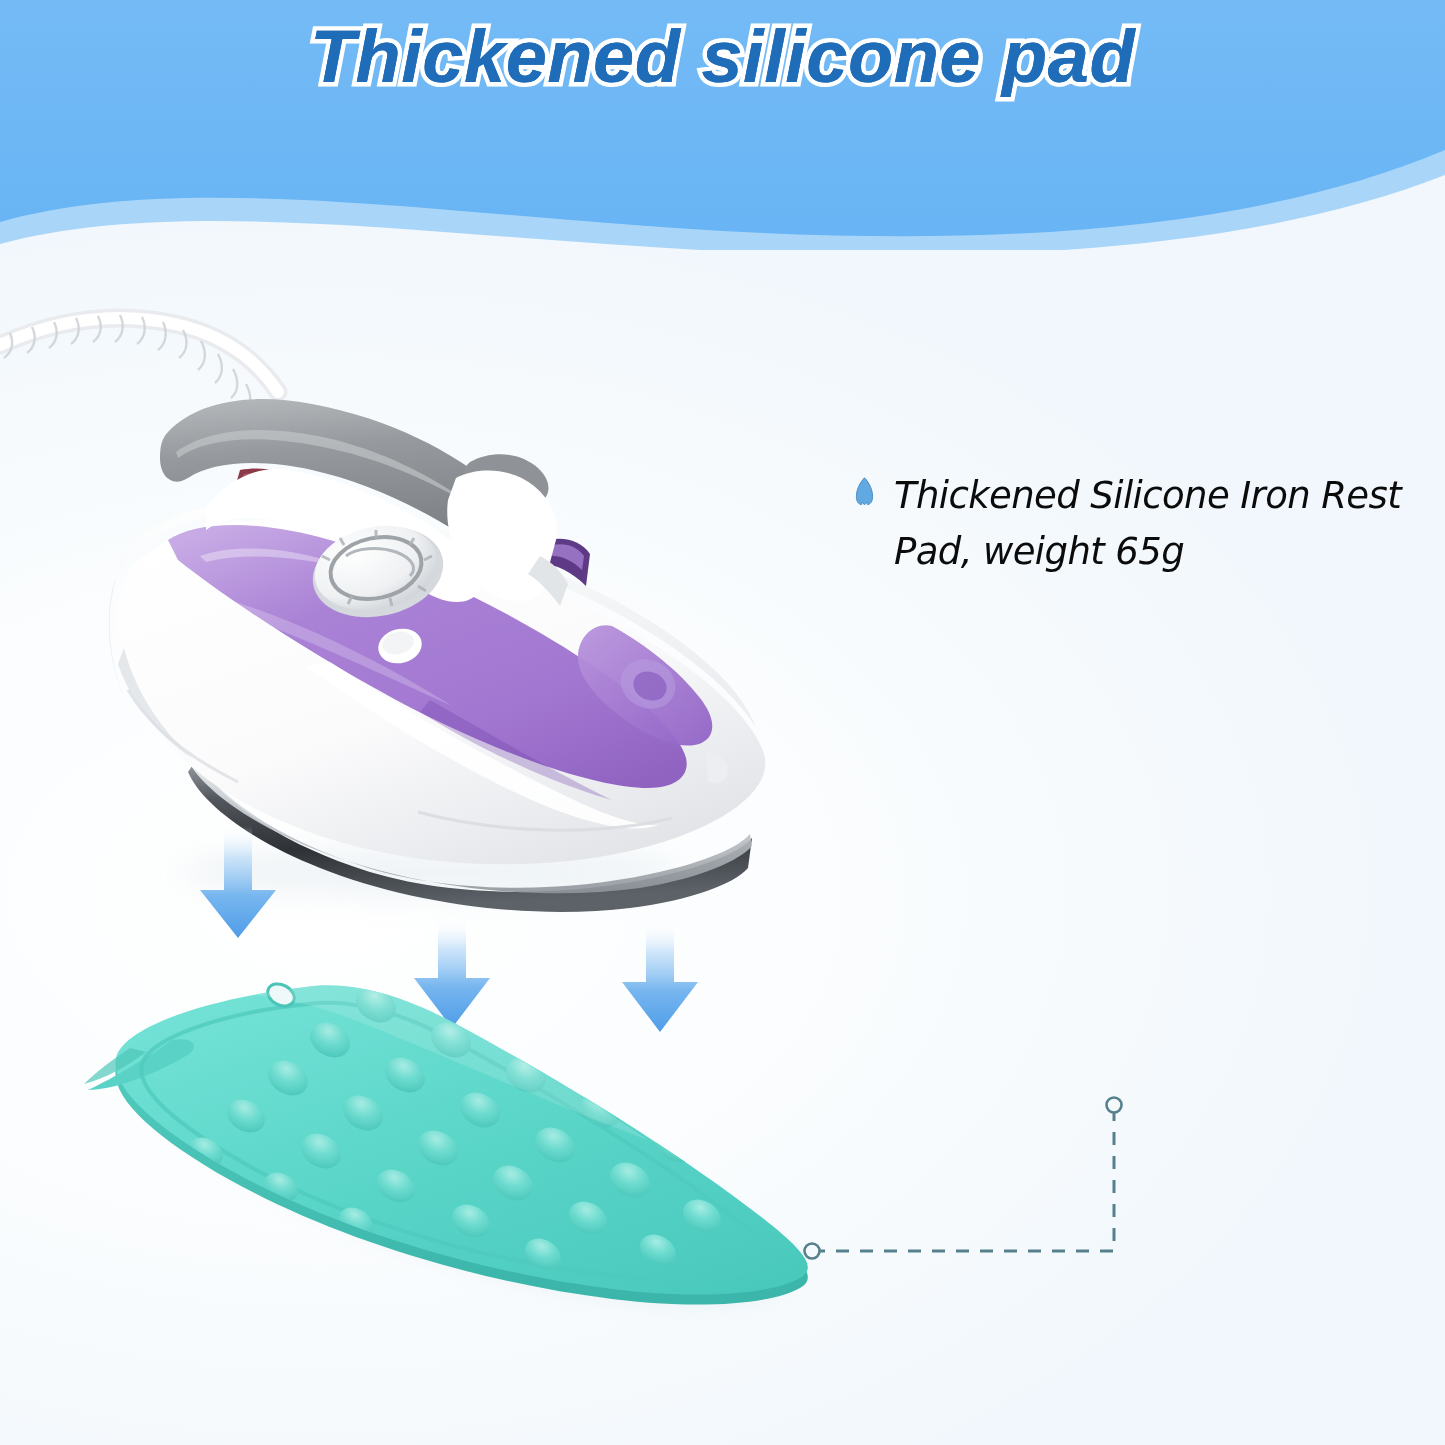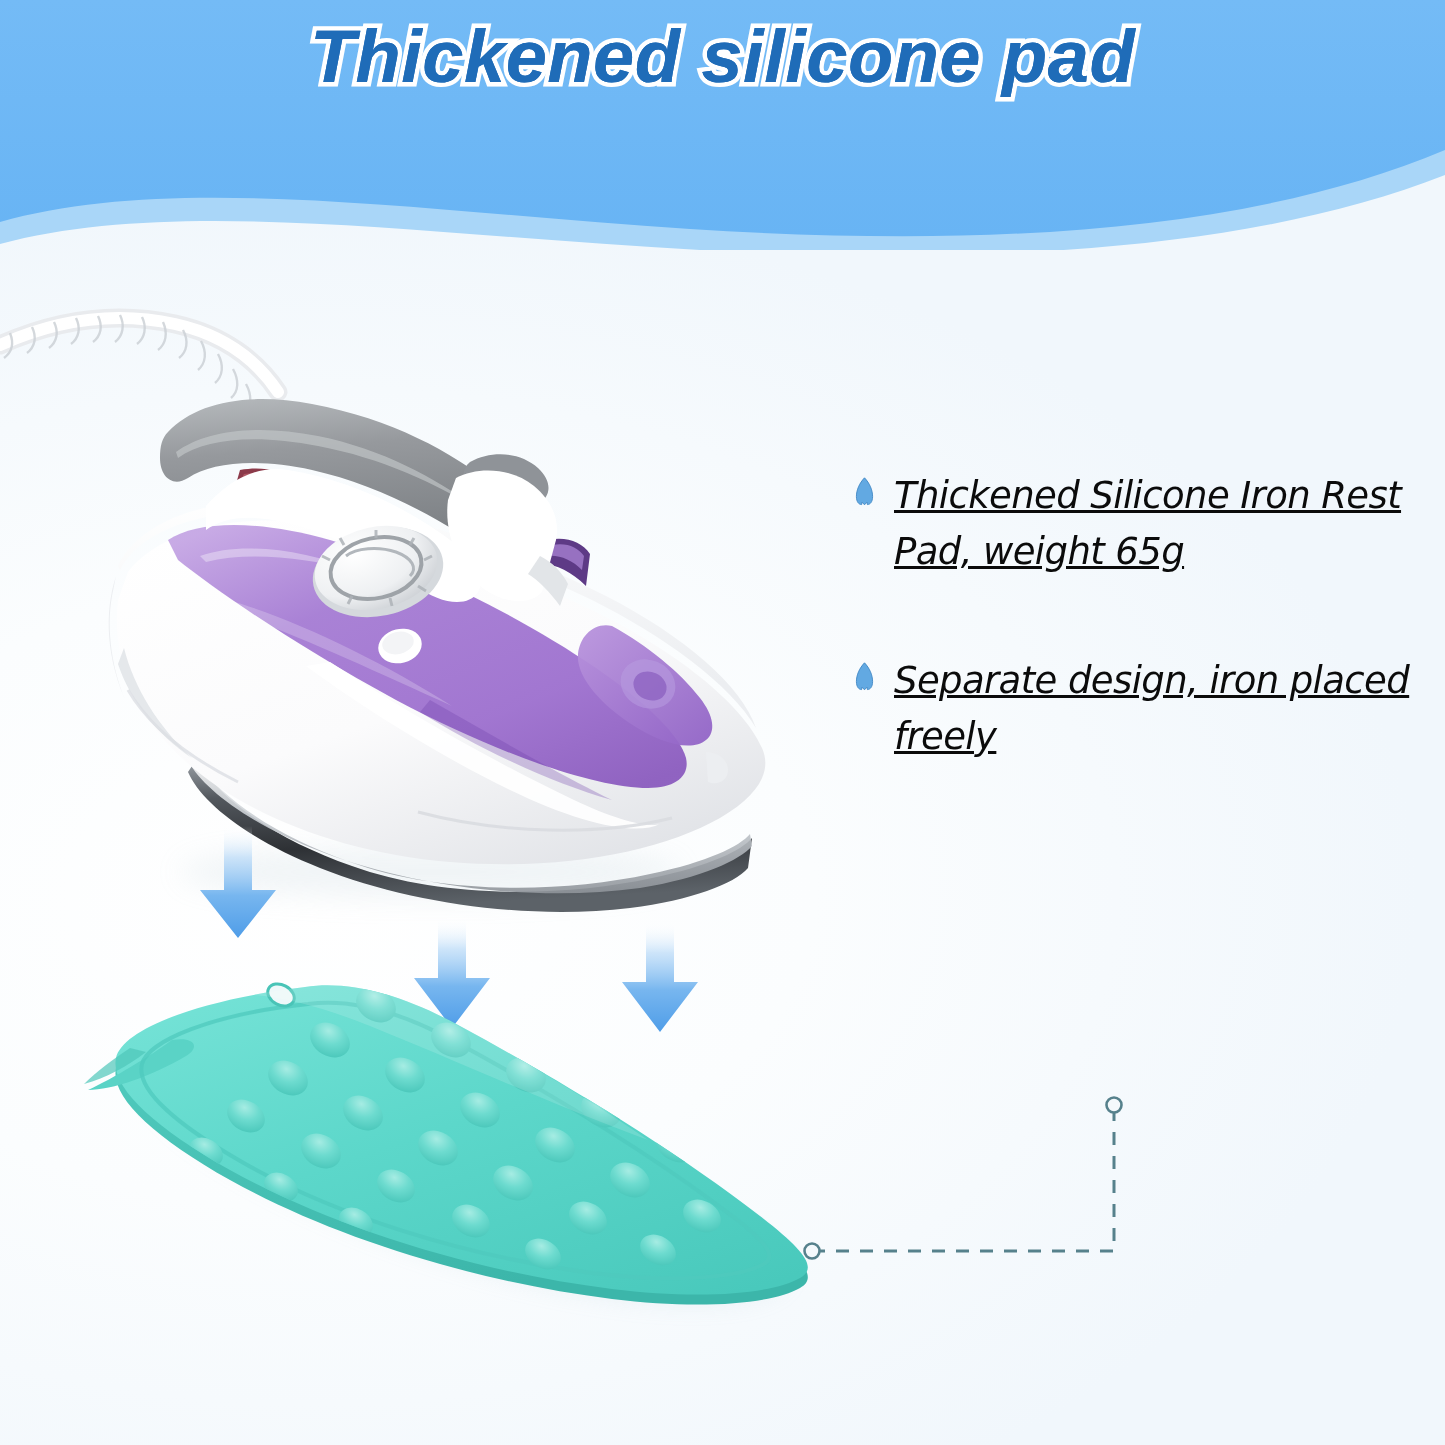--- a/index.html
+++ b/index.html
@@ -75,21 +75,20 @@
     margin-right:20px;
   }
   .feature-text {
     font-size:37px;
     font-style:italic;
     line-height:1.50;
     color:#0b0b0b;
     font-family:"DejaVu Sans", sans-serif;
     letter-spacing:-0.6px;
     max-width:520px;
-    text-decoration:underline;
   }
 
   
   .callout { position:absolute; left:0; top:0; width:1445px; height:1445px; pointer-events:none; }
 </style>
 </head>
 <body>
 
 <div id="stage">
 
@@ -462,30 +461,20 @@
         <path d="M9.5,0.8 C14.6,6.2 17.6,13 17.6,19.6
                  C17.6,24.6 15.3,27.6 12.4,27.6
                  L12.0,25.2 L9.5,27.8 L7.0,25.2 L6.6,27.6
                  C3.7,27.6 1.4,24.6 1.4,19.6
                  C1.4,13 4.4,6.2 9.5,0.8 Z" fill="#62a9e2" stroke="#3f87c4" stroke-width="0.9"></path>
       </svg>
       <div class="feature-text">Thickened Silicone Iron Rest Pad, weight 65g</div>
     </div>
 
 
-    <div class="feature">
-      <svg class="bullet-icon" viewBox="0 0 19 30">
-        <path d="M9.5,0.8 C14.6,6.2 17.6,13 17.6,19.6
-                 C17.6,24.6 15.3,27.6 12.4,27.6
-                 L12.0,25.2 L9.5,27.8 L7.0,25.2 L6.6,27.6
-                 C3.7,27.6 1.4,24.6 1.4,19.6
-                 C1.4,13 4.4,6.2 9.5,0.8 Z" fill="#62a9e2" stroke="#3f87c4" stroke-width="0.9"></path>
-      </svg>
-      <div class="feature-text">Separate design, iron placed freely</div>
-    </div>
 
   </div>
 
   <svg class="callout" width="1445" height="1445" viewBox="0 0 1445 1445">
     <polyline points="812,1251 1114,1251 1114,1105" fill="none" stroke="#56818c" stroke-width="3" stroke-dasharray="13 11" stroke-linecap="butt"></polyline>
     <circle cx="812" cy="1251" r="7.5" fill="#f4f9fc" stroke="#56818c" stroke-width="2.6"></circle>
     <circle cx="1114" cy="1105" r="7.5" fill="#f4f9fc" stroke="#56818c" stroke-width="2.6"></circle>
   </svg>
 
 </div>

